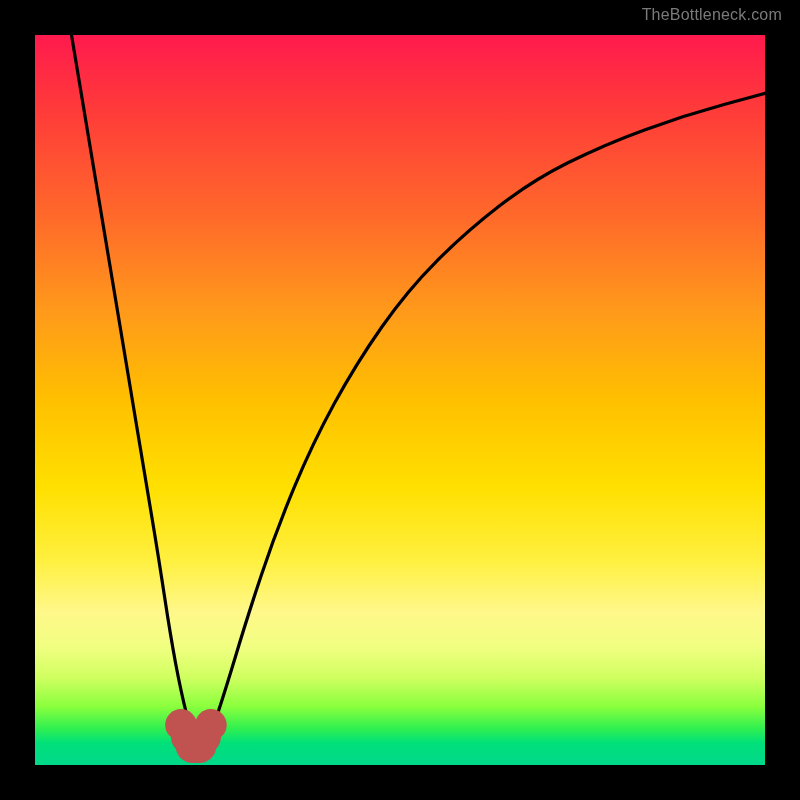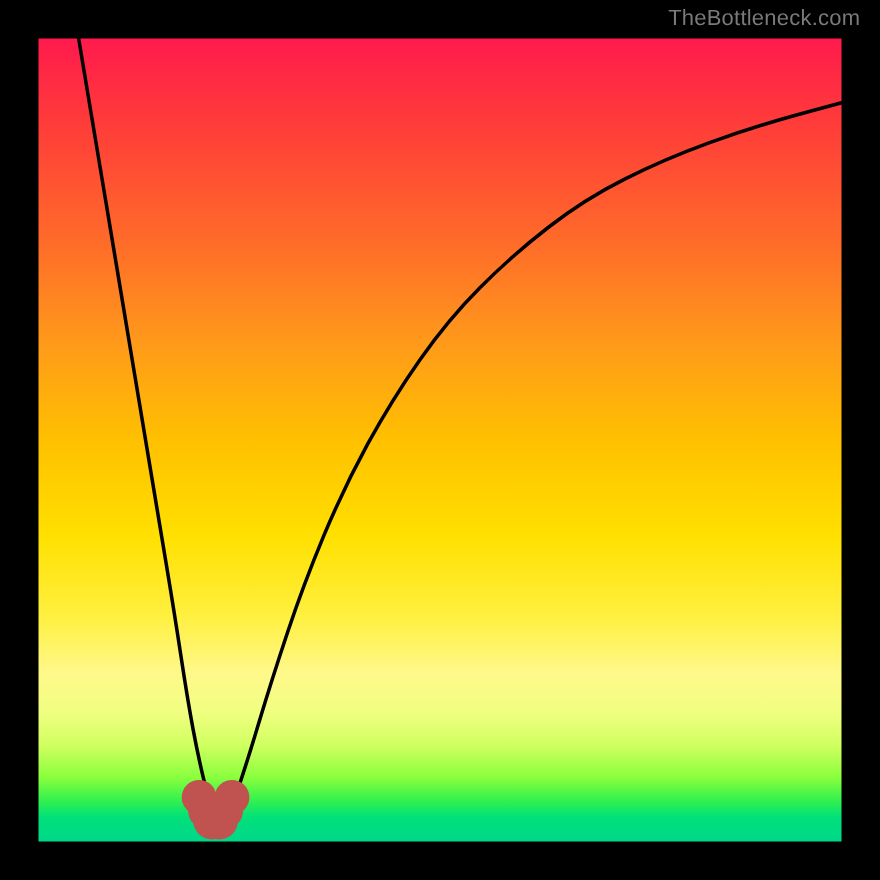--- a/index.html
+++ b/index.html
@@ -41,21 +41,21 @@
         #8aff3d 92%,
         #30f050 95%,
         #00e07a 97%,
         #00d88a 100%);
   }
   .watermark {
     position: absolute;
     top: 6px;
     right: 18px;
     color: #7a7a7a;
-    font-size: 20px;
+    font-size: 16px;
     letter-spacing: 0.2px;
     user-select: none;
   }
   svg.curve {
     position: absolute;
     left: 0;
     top: 0;
     width: 730px;
     height: 730px;
     overflow: visible;

